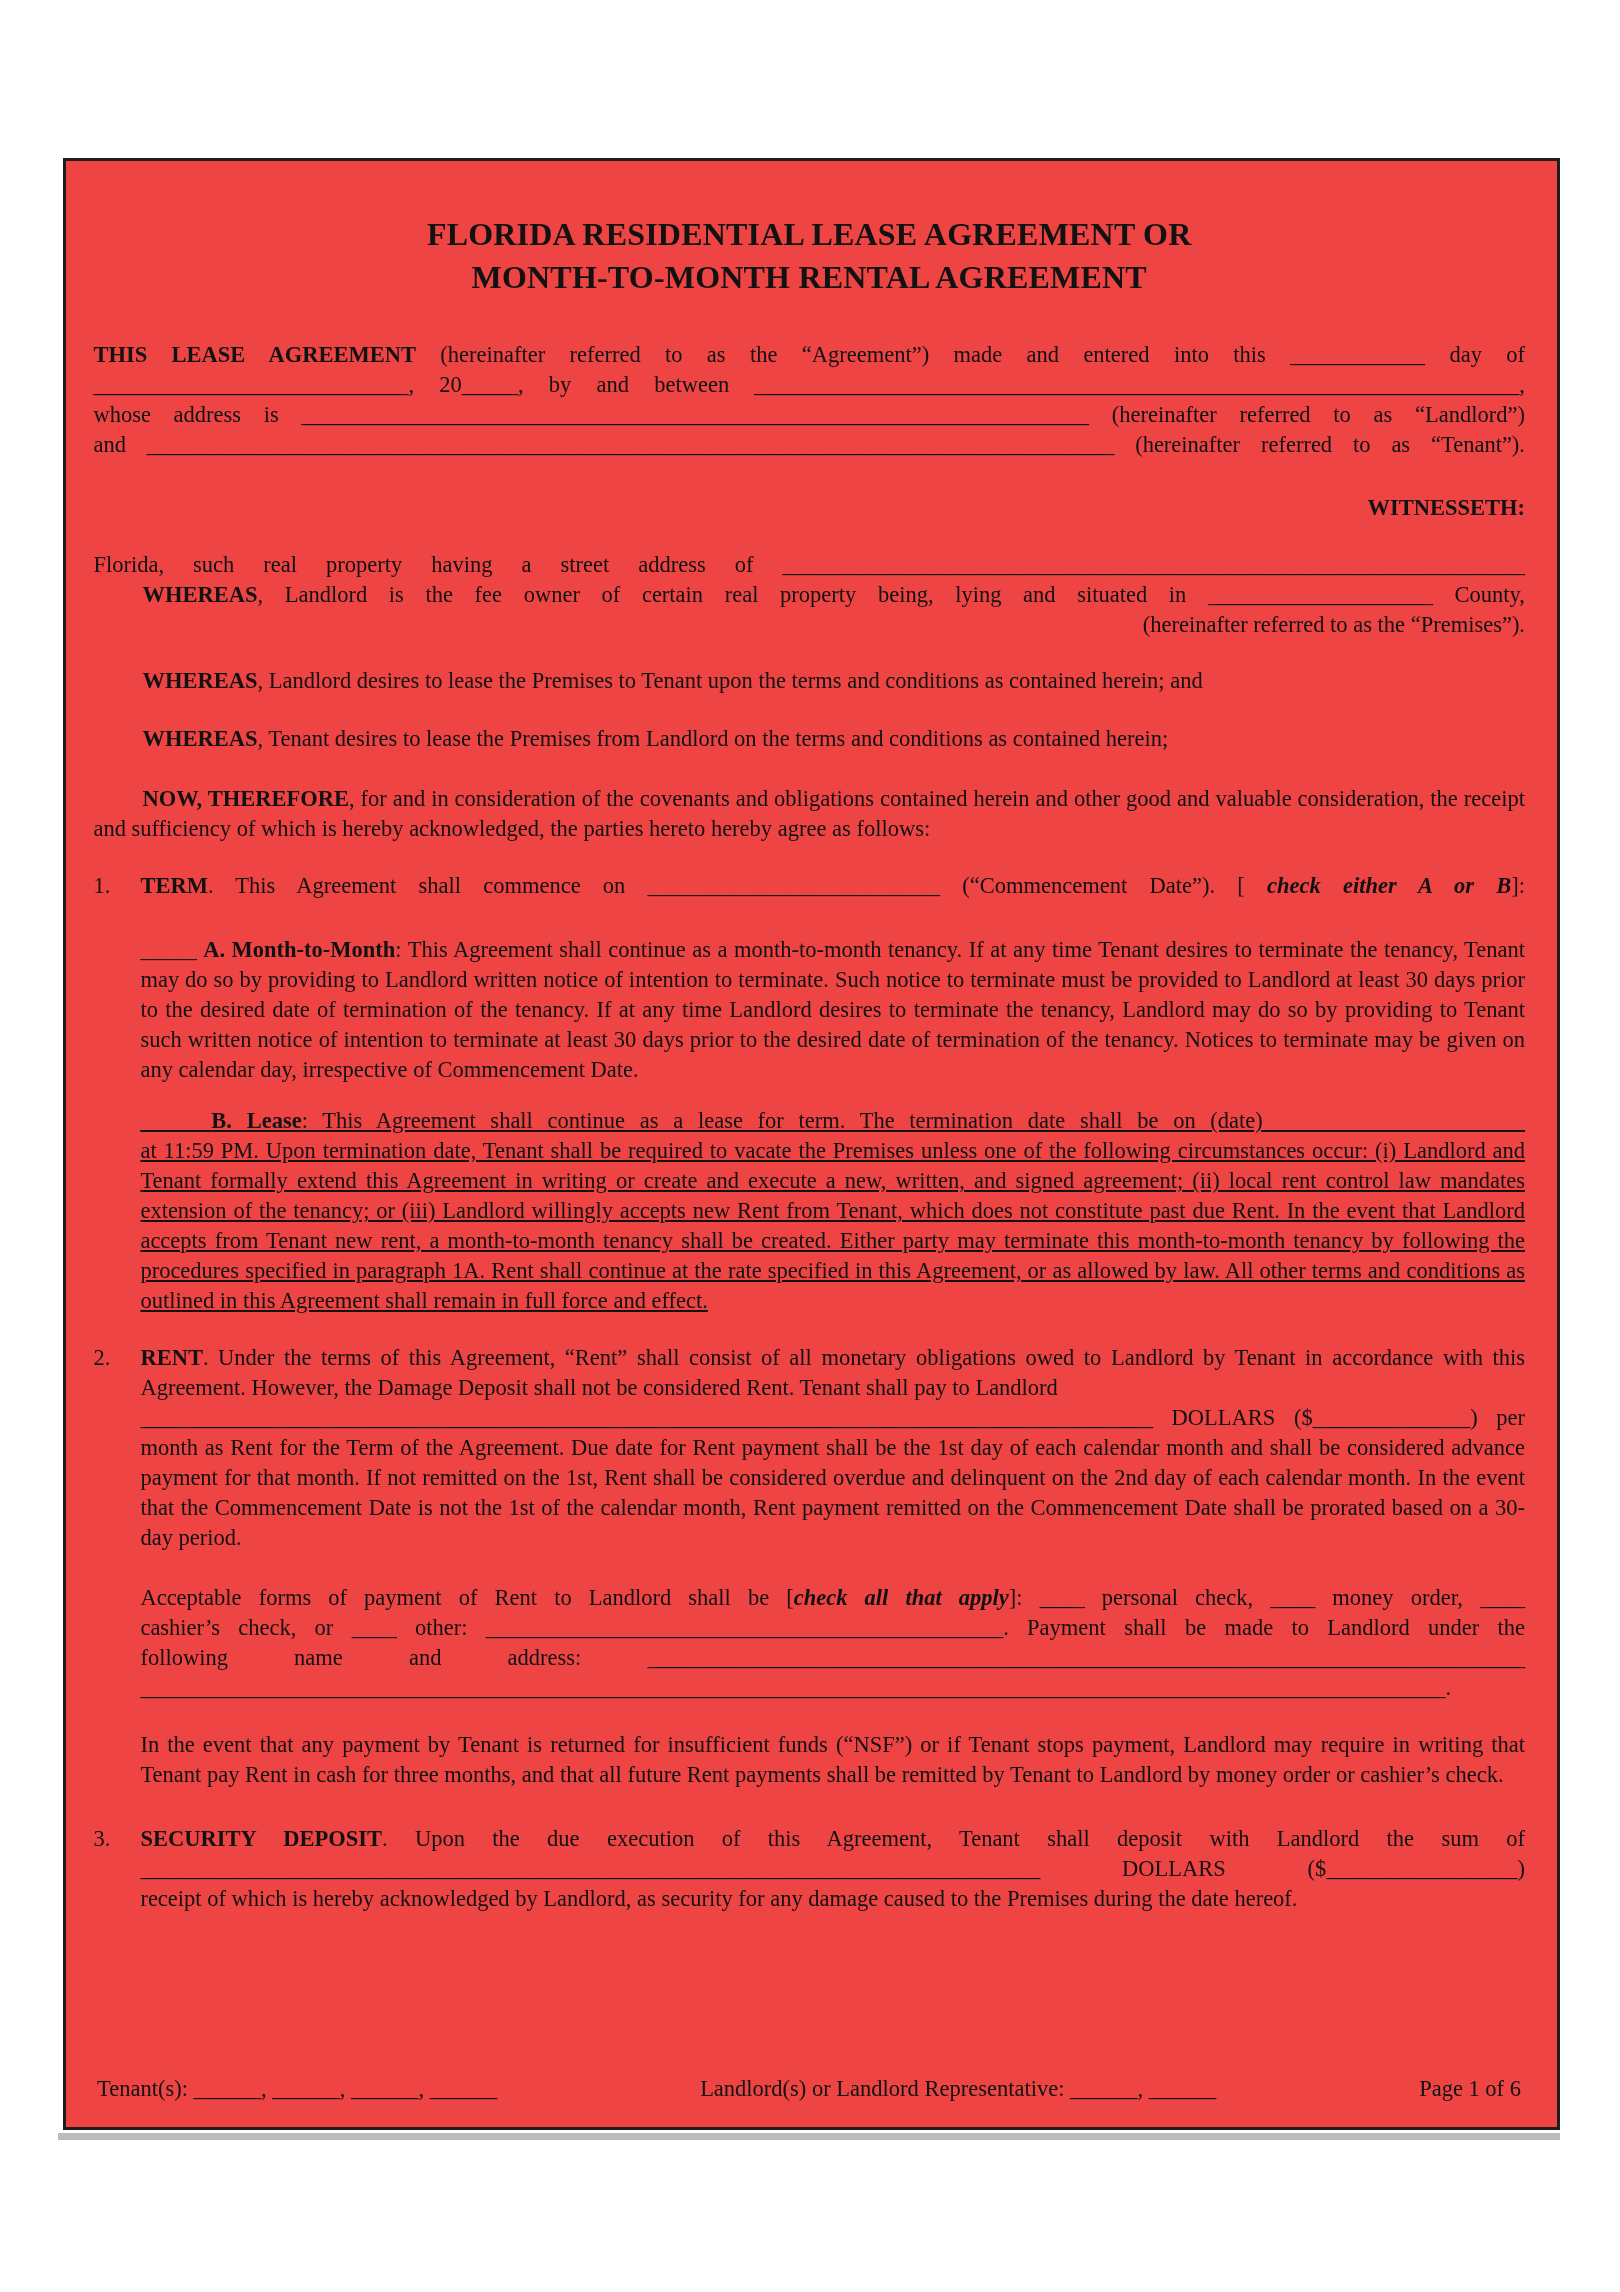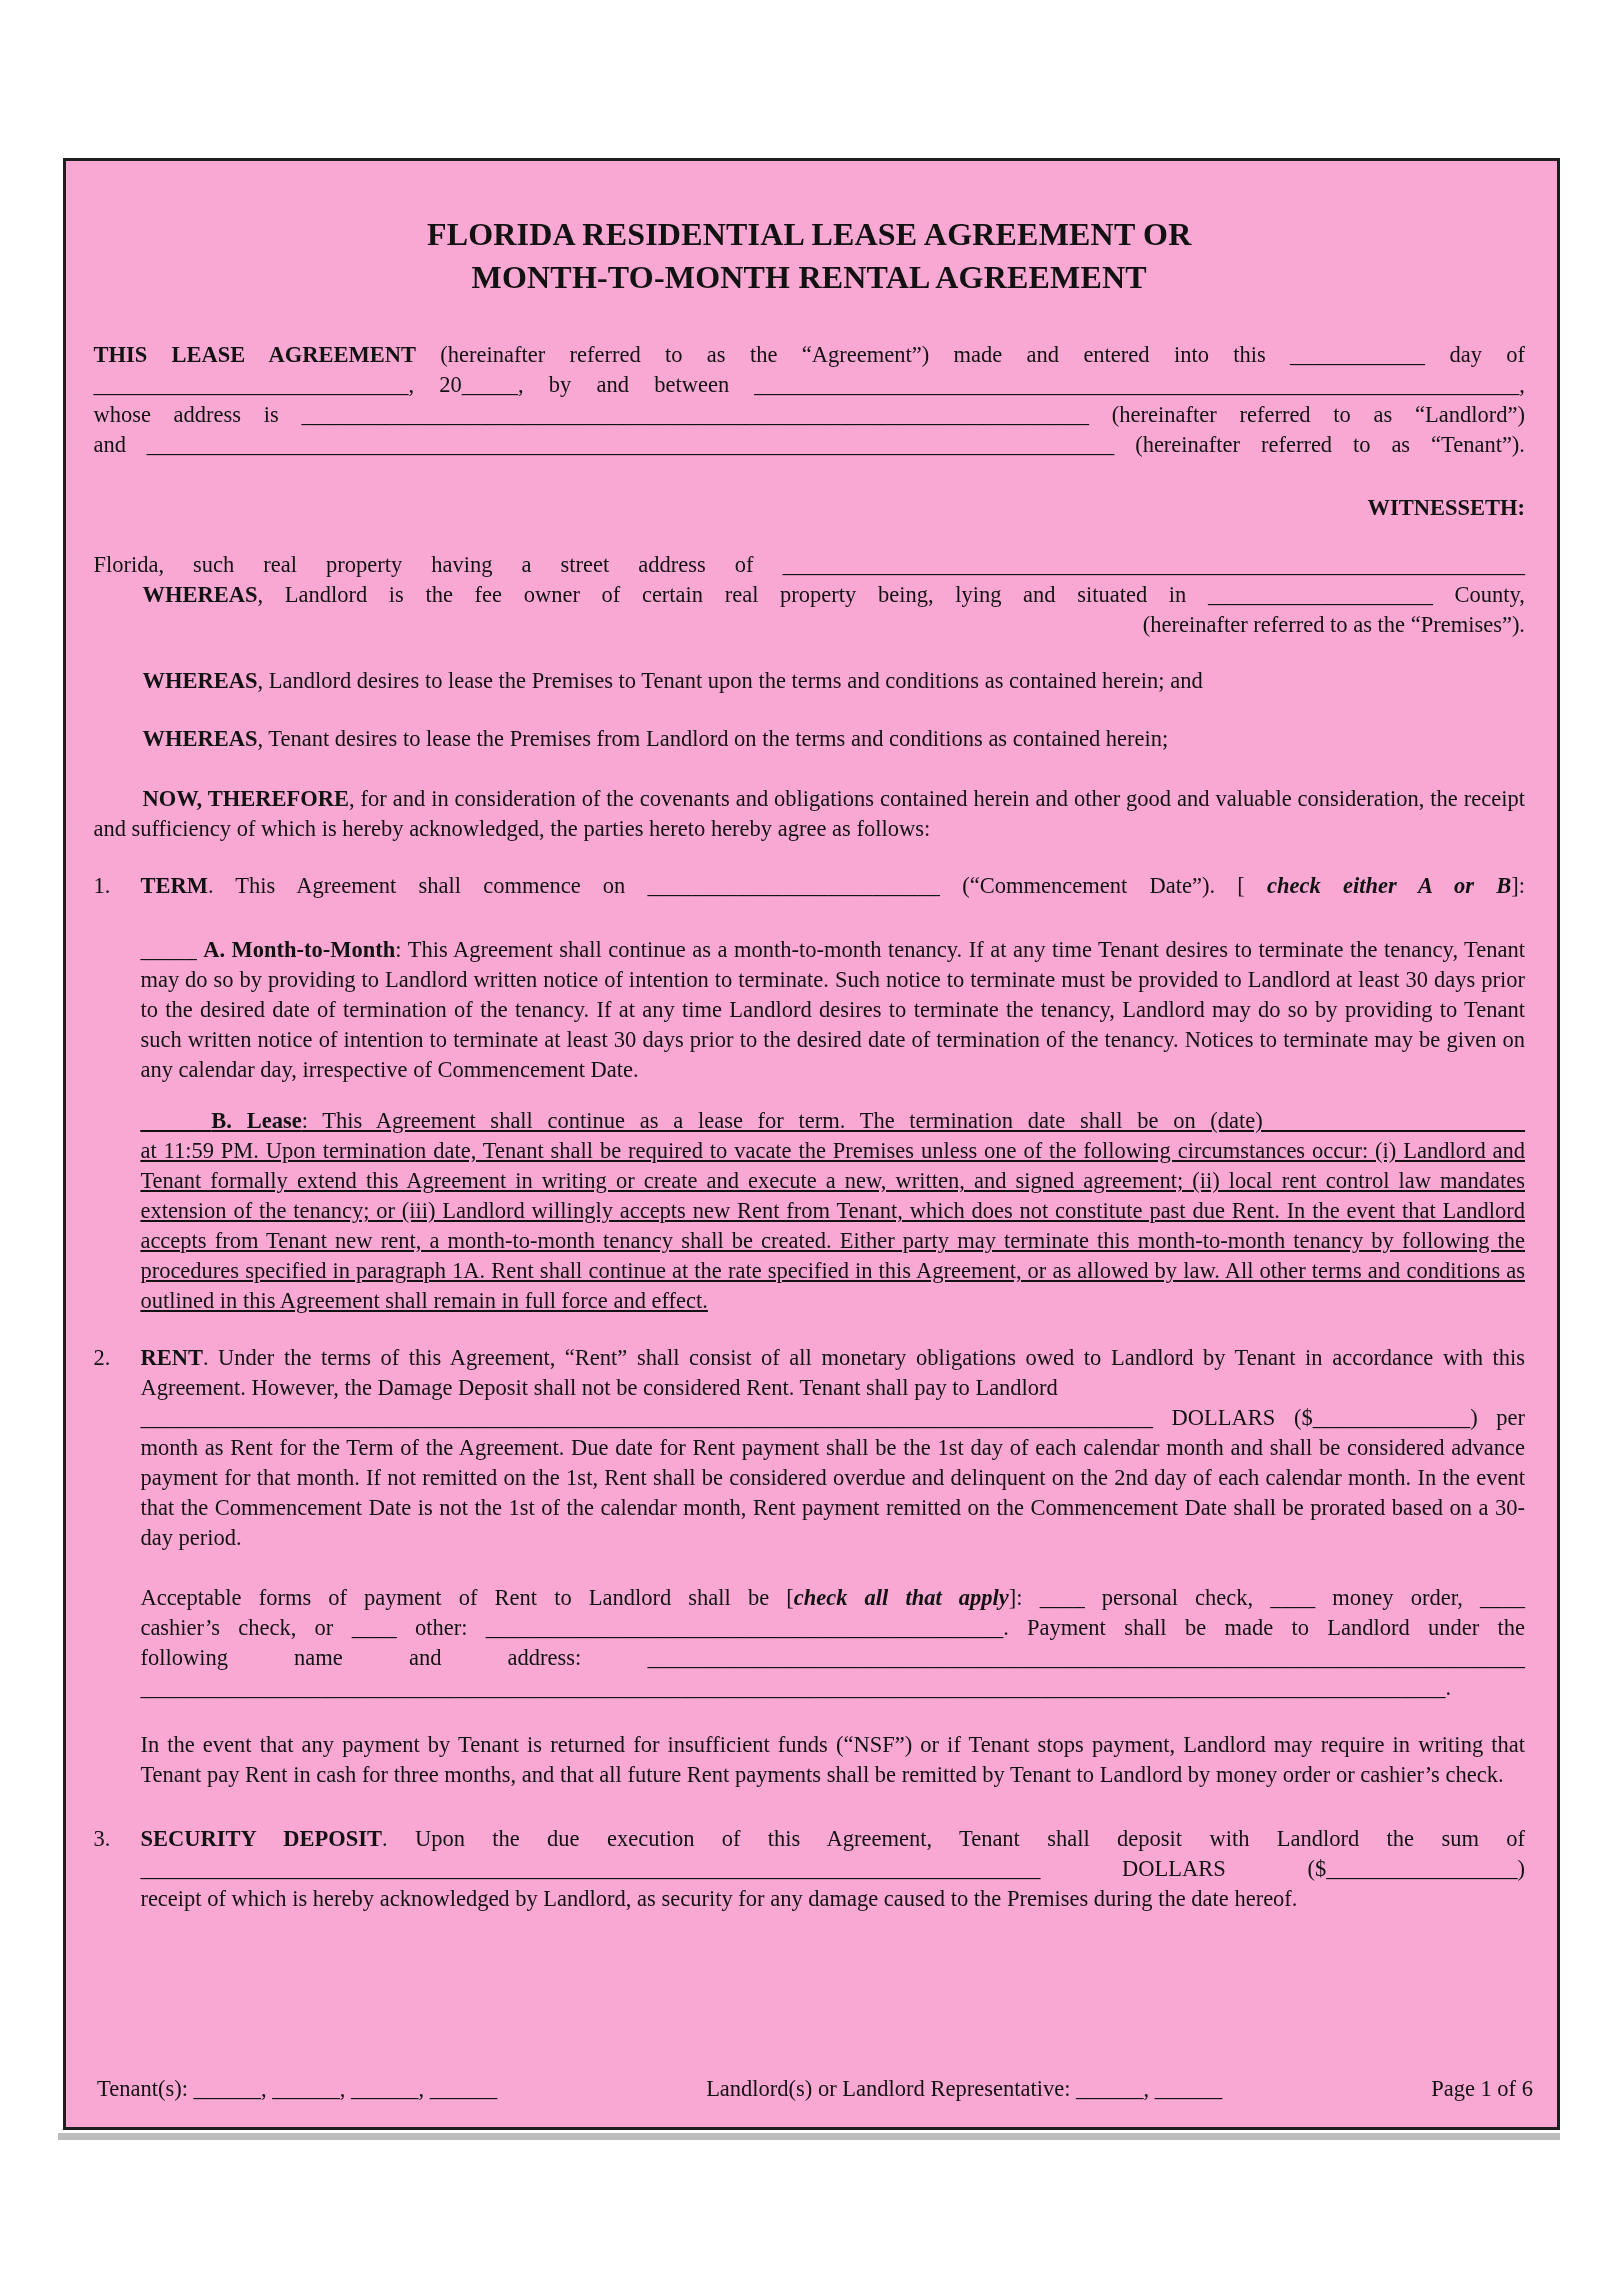--- a/index.html
+++ b/index.html
@@ -4,21 +4,21 @@
 <style>
   html,body{margin:0;padding:0;}
   body{
     width:1620px;height:2293px;background:#ffffff;position:relative;
     font-family:"Liberation Serif","DejaVu Serif",serif;
     color:#121212;
   }
   .page{
     position:absolute;left:63px;top:158px;width:1497px;height:1972px;
     border:3.9px solid #1e1e1e;box-sizing:border-box;
-    padding:52px 32px 0 27.4px;background:#f9a8d4;
+    padding:52px 32px 0 27.4px;background:#ef4444;
   }
   .page::after{ 
     content:"";position:absolute;left:-7.8px;right:-2.9px;bottom:-12.7px;height:6.9px;
     background:#bcbcbc;
   }
   .title{
     text-align:center;font-weight:bold;font-size:32px;line-height:43px;
     letter-spacing:0.2px;
   }
   .body-txt{font-size:22.5px;line-height:30px;text-align:right;}
@@ -42,21 +42,21 @@
   .mt-w3{margin-top:28px;}
   .mt-now{margin-top:30px;}
   .mt-term{margin-top:26.5px;}
   .mt-para{margin-top:34px;}
   .mt-parb{margin-top:21.6px;text-decoration:underline;}
   .mt-rent{margin-top:27.4px;}
   .mt-accept{margin-top:30px;}
   .mt-nsf{margin-top:26.5px;}
   .mt-sec{margin-top:34px;}
   .footer{
-    position:absolute;left:31px;right:24px;bottom:23.5px;
+    position:absolute;left:31px;right:36px;bottom:23.5px;
     display:flex;justify-content:space-between;align-items:baseline;
     font-size:22.5px;line-height:30px;
   }
 </style>
 </head>
 <body>
 
 <div class="page">
 
   <div class="title">

